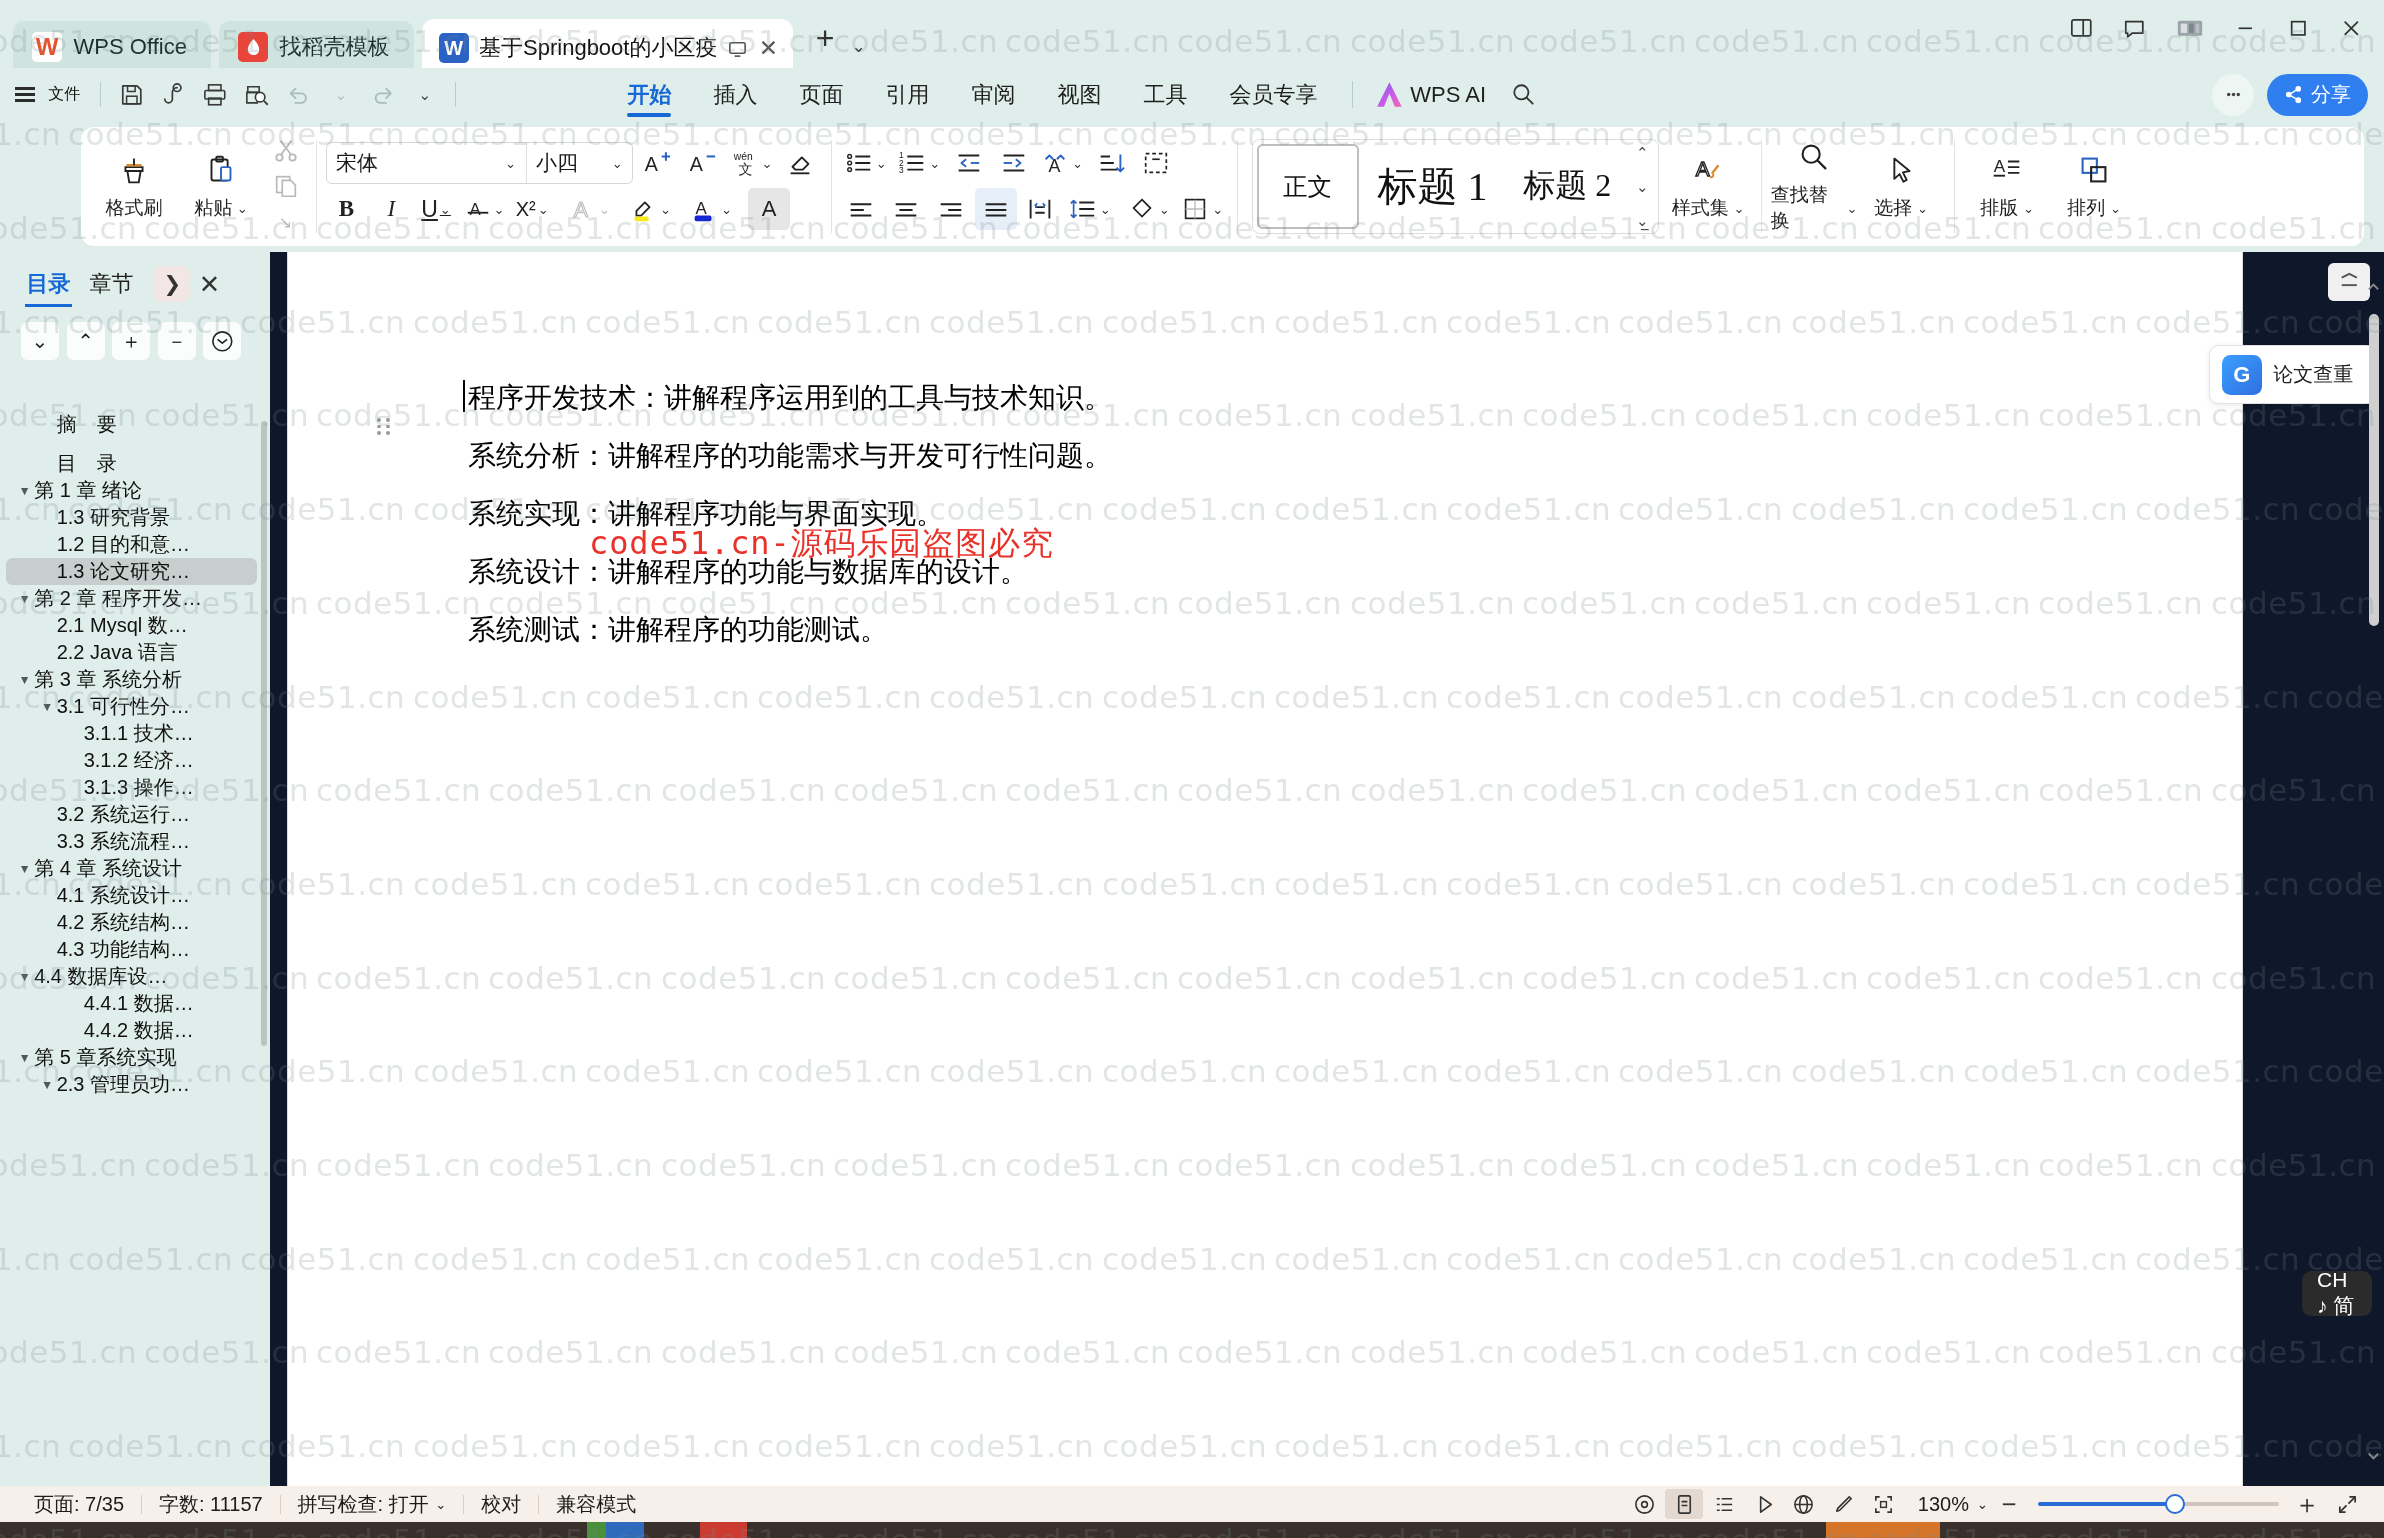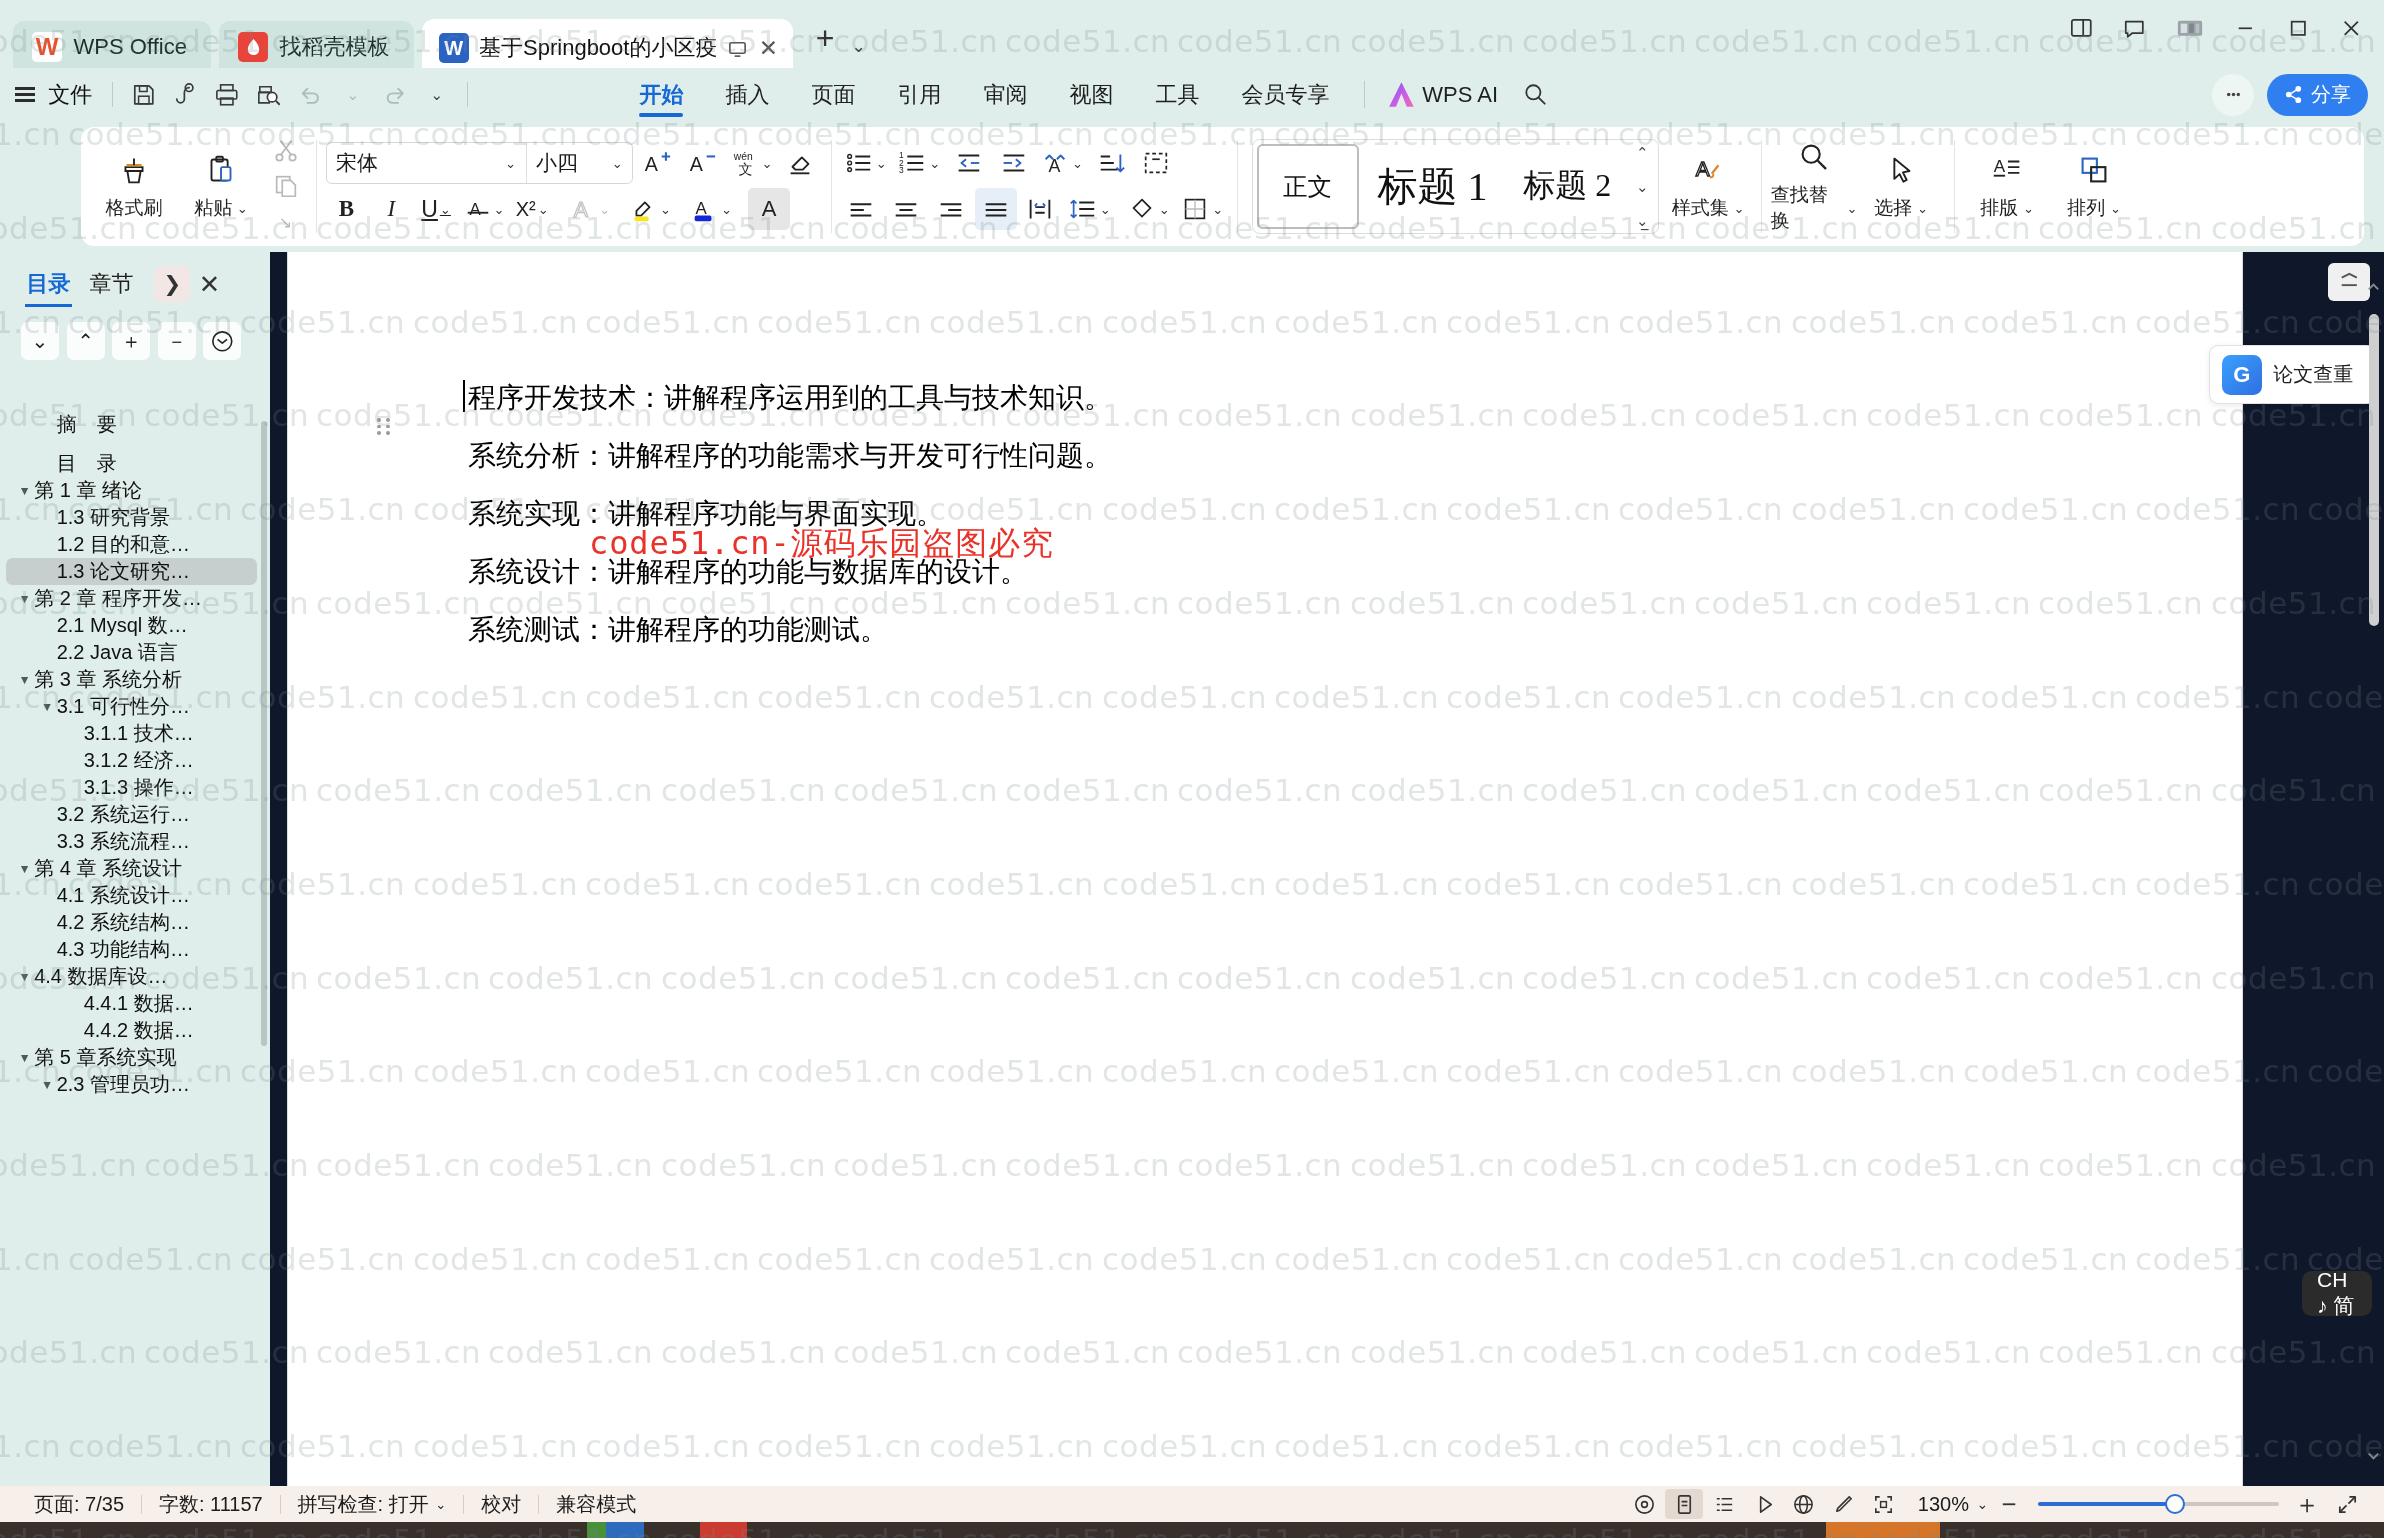--- a/index.html
+++ b/index.html
@@ -75,21 +75,21 @@
   .tbtn.wide { width: 55px; }
 
   
   .menubar {
     position: absolute; top: 68px; left: 0; width: 2385px; height: 53px;
     background: #dfeeea; display: flex; align-items: center; z-index: 20;
   }
   .menu-left { display: flex; align-items: center; gap: 1.9px; padding-left: 15px; }
   .hamb { display: inline-flex; flex-direction: column; gap: 3.8px; margin-right: 7.6px;}
   .hamb i { display:block; width: 20px; height: 2.3px; background: #2c2c2c; }
-  .file-btn { font-size: 22px; color: #111; padding: 5.7px 9.5px 5.7px 3.8px; display: flex; align-items: center; gap: 7.6px;}
+  .file-btn { font-size: 16px; color: #111; padding: 5.7px 9.5px 5.7px 3.8px; display: flex; align-items: center; gap: 7.6px;}
   .qa-sep { width: 0.9px; height: 24.6px; background: #b6cdc8; margin: 0 8.5px; }
   .qicon { width: 40px; height: 40px; display: flex; align-items: center; justify-content: center; color: #3a3a3a; }
   .qicon.dim { color: #a9bdb9; }
   .ribbon-tabs { display: flex; align-items: center; gap: 0; margin-left: 142px; height: 53px; }
   .rtab {
     font-size: 22px; color: #1f1f1f; padding: 0 21px; height: 53px;
     display: flex; align-items: center; position: relative;
   }
   .rtab.active { color: #1668d6; font-weight: bold; }
   .rtab.active::after {

